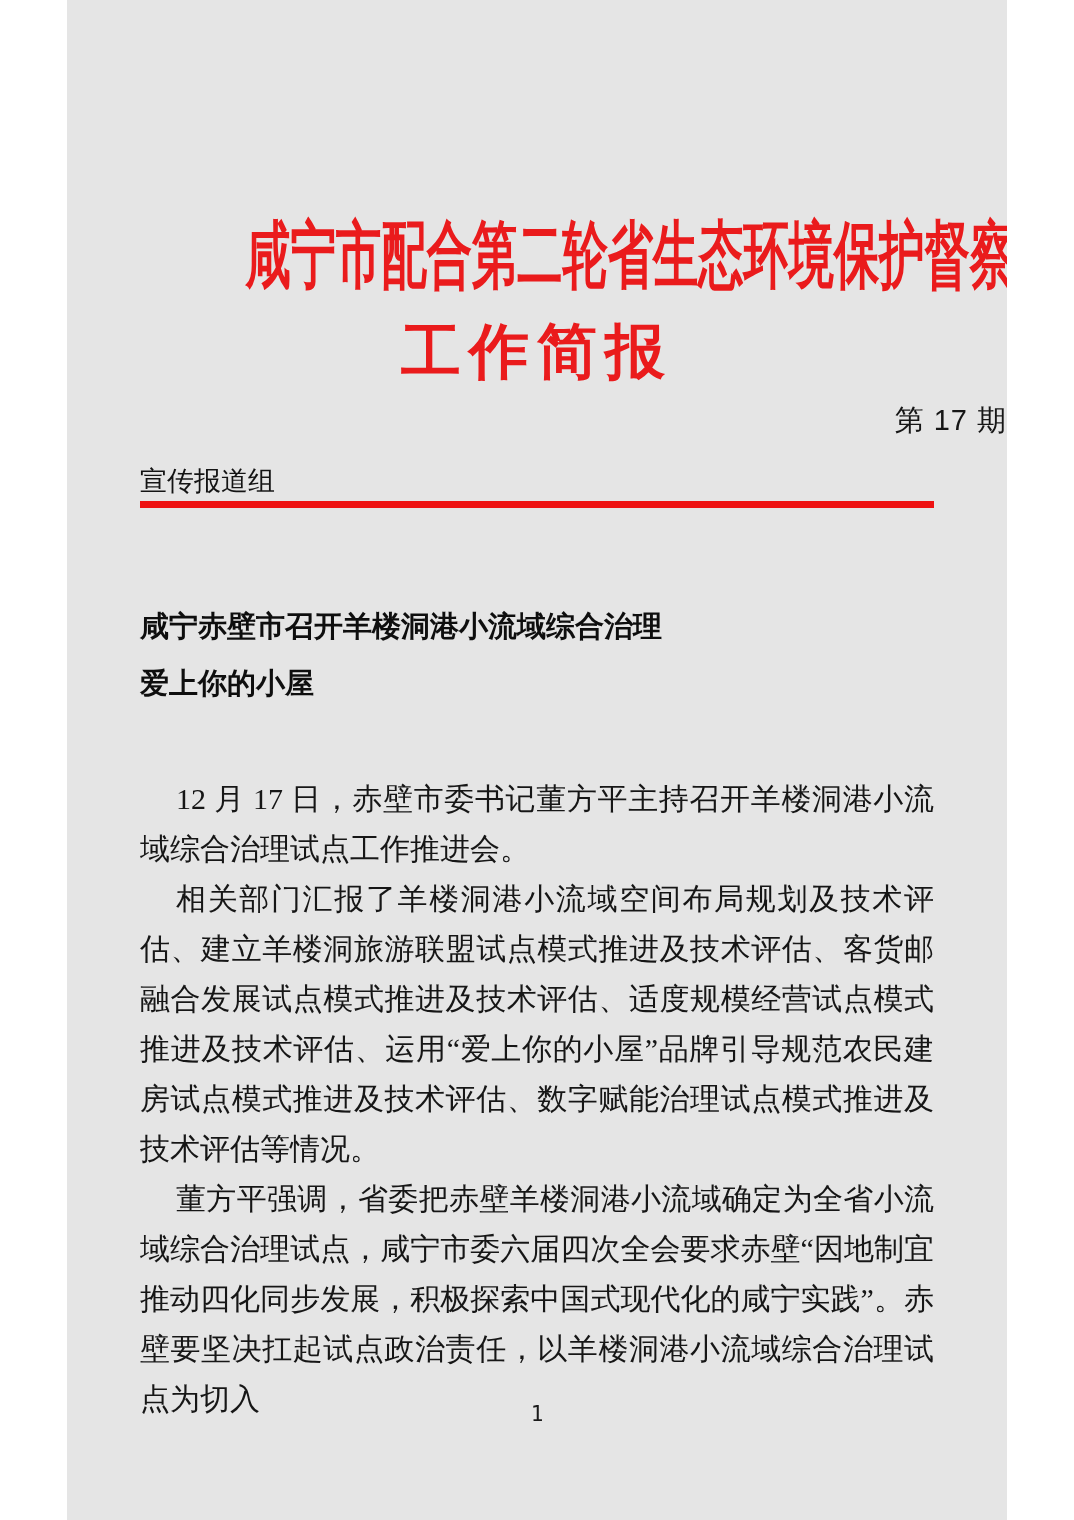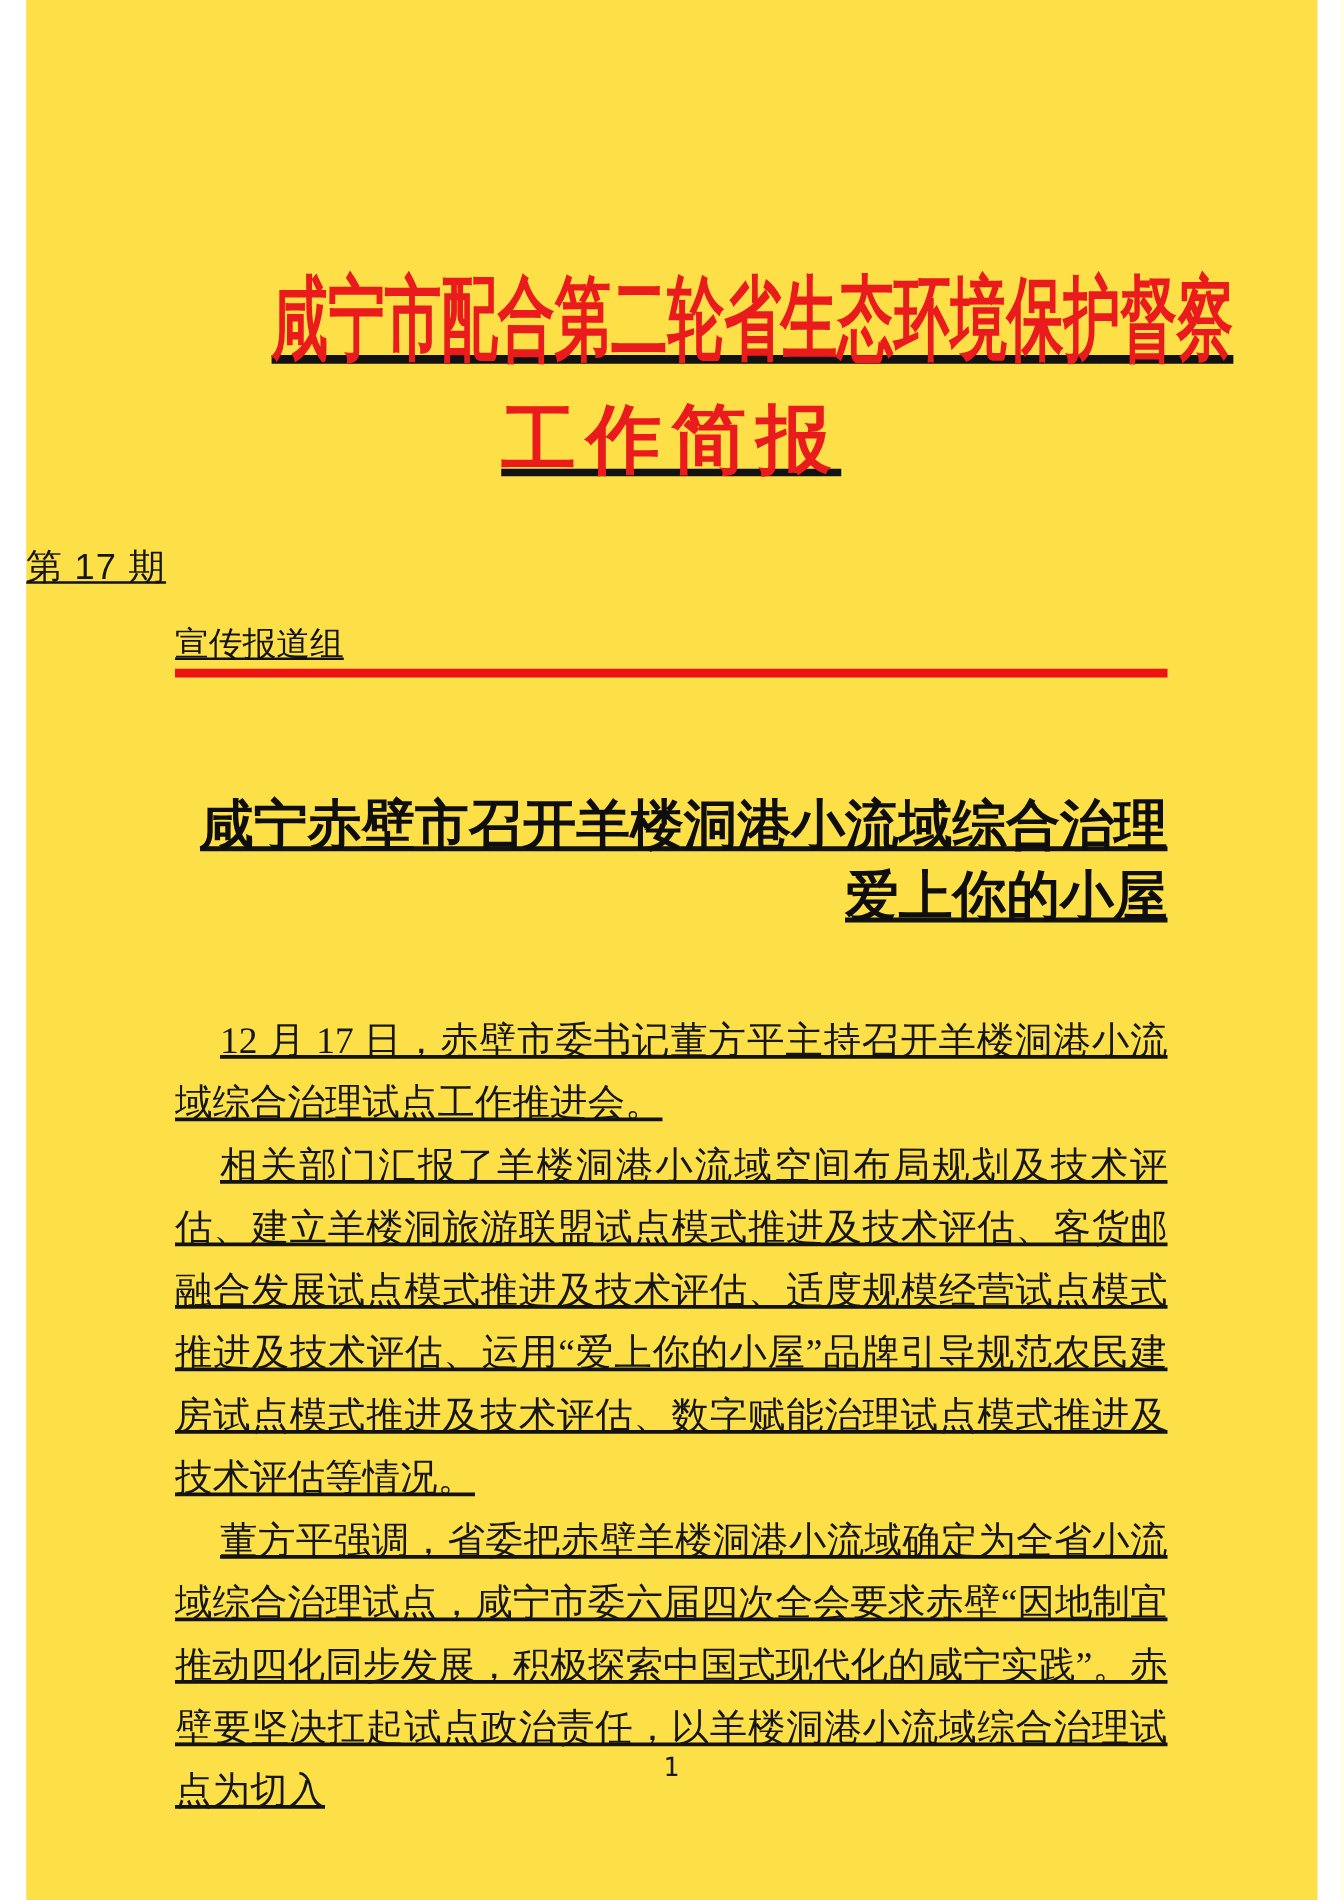--- a/index.html
+++ b/index.html
@@ -2,28 +2,27 @@
 <html><head>
 <meta charset="utf-8">
 <style>
   html, body {
     margin: 0;
     padding: 0;
     background: #ffffff;
   }
   .page {
     position: relative;
-    width: 1033px;
+    width: 940px;
     height: 1520px;
     margin: 0 auto;
-    background: #fde047;
+    background: #e5e5e5;
     overflow: hidden;
     font-family: "Liberation Serif", serif;
     color: #121212;
-    text-decoration: underline;
   }
   .content {
     width: 794px;
     margin: 0 auto;
   }
   
   .masthead {
     padding-top: 212px;
   }
   .masthead-title {
@@ -41,22 +40,22 @@
   .masthead-subtitle {
     margin: 18px 0 0 0;
     text-align: center;
     font-size: 60px;
     line-height: 68px;
     font-weight: bold;
     color: #ea1b1c;
     letter-spacing: 8px;
   }
   .issue-number {
-    margin-top: 52px;
-    text-align: left;
+    margin-top: 18px;
+    text-align: right;
     font-family: "Liberation Sans", sans-serif;
     font-size: 29px;
     line-height: 33px;
     color: #161616;
     letter-spacing: 1px;
   }
   .info-row {
     display: flex;
     justify-content: space-between;
     align-items: flex-end;
@@ -66,22 +65,22 @@
     color: #141414;
   }
   .red-rule {
     margin-top: 4px;
     height: 7px;
     background: #ee1212;
   }
   
   .article-title {
     margin: 90px 0 0 0;
-    text-align: right;
-    font-size: 43px;
+    text-align: left;
+    font-size: 29px;
     line-height: 57px;
     font-weight: bold;
     color: #0e0e0e;
   }
   .article-body {
     margin-top: 62px;
   }
   .article-body p {
     margin: 0;
     text-indent: 36px;

